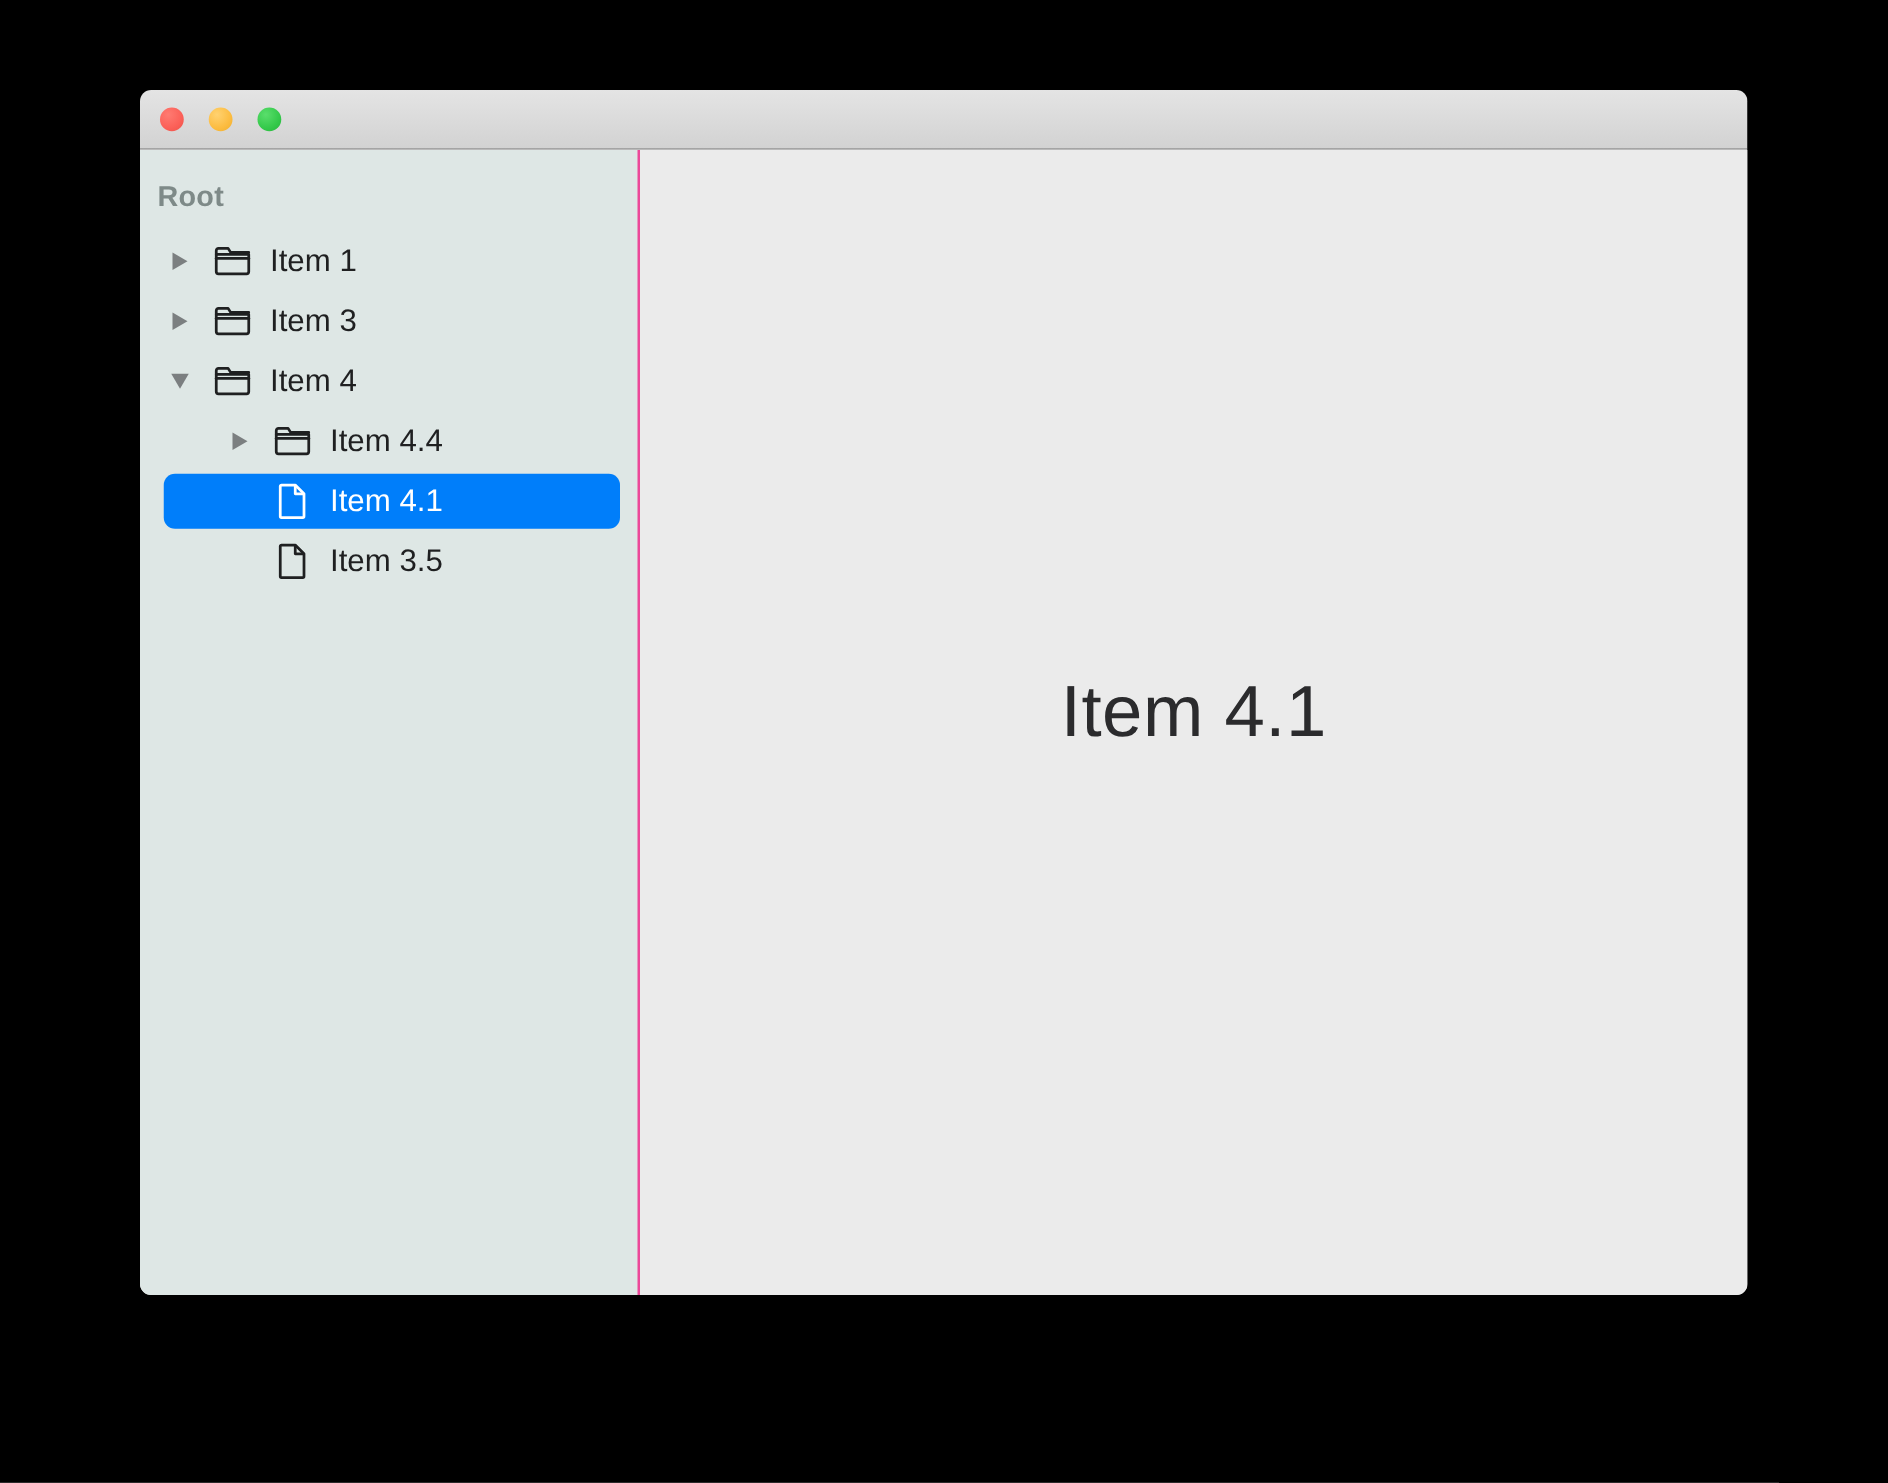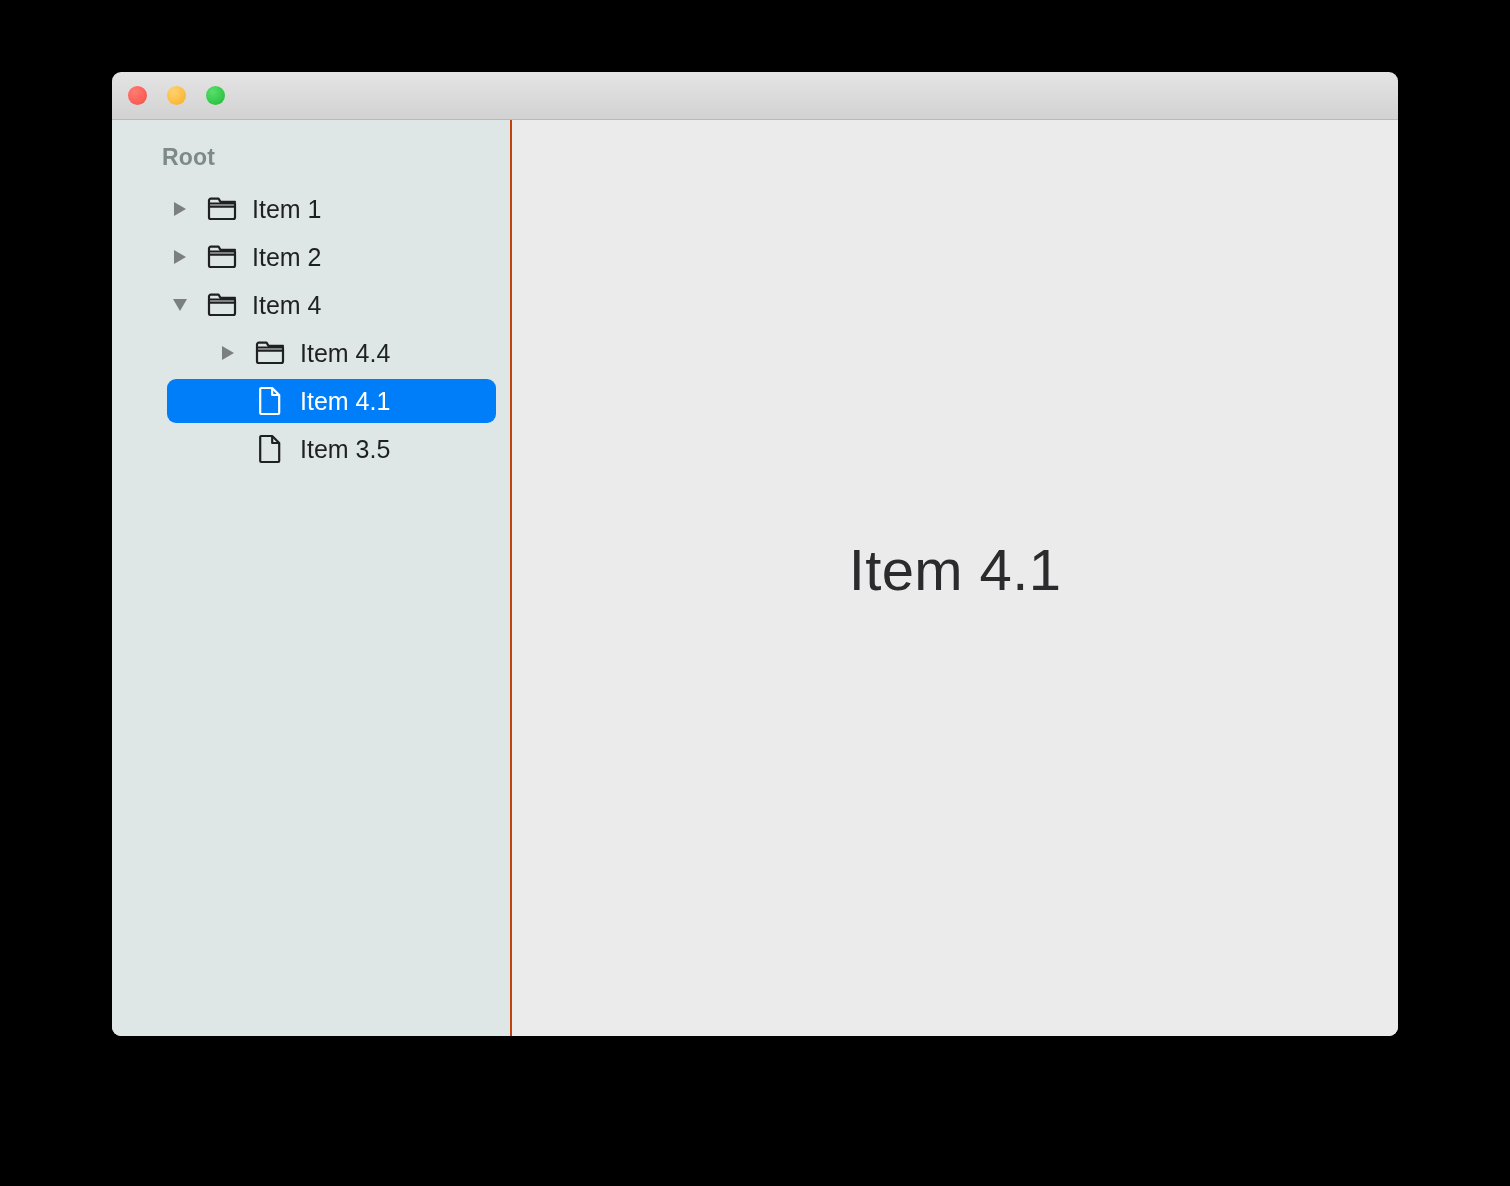--- a/index.html
+++ b/index.html
@@ -64,26 +64,25 @@
   #body {
     display: flex;
     height: 916px;
     background: #ebebeb;
   }
 
   
   #sidebar {
     width: 400px;
     background: #dee7e5;
-    border-right: 2px solid #c2410c;
+    border-right: 2px solid #ec4899;
     box-sizing: border-box;
     padding-top: 14px;
     flex: 0 0 400px;
     overflow: hidden;
-    padding-left: 36px;
   }
 
   #root-label {
     font-size: 23px;
     font-weight: bold;
     color: #7e8a88;
     padding: 10px 0 10px 14px;
     letter-spacing: 0.2px;
   }
 
@@ -202,21 +201,21 @@
               <span class="twisty">
                 <span class="tri-right"></span>
               </span>
               <span class="node-icon">
                 <svg width="30" height="26" viewBox="0 0 30 26" fill="none">
                   <path d="M2 7.5 V21.2 a1.8 1.8 0 0 0 1.8 1.8 H26.2 a1.8 1.8 0 0 0 1.8 -1.8 V7.5 Z" stroke="#1f2021" stroke-width="2.2" stroke-linejoin="round" fill="none"></path>
                   <path d="M2 7.5 V4.5 a1.8 1.8 0 0 1 1.8 -1.8 H11.5 l2 3.2 H28 a1.8 1.8 0 0 1 0 0" stroke="#1f2021" stroke-width="2.2" stroke-linejoin="round" stroke-linecap="round" fill="none"></path>
                   <path d="M2 10.6 H28" stroke="#1f2021" stroke-width="2.2" stroke-linecap="round"></path>
                 </svg>
               </span>
-              <span class="node-label">Item 2</span>
+              <span class="node-label">Item 3</span>
             </div>
             <div class="tree-row depth-1">
               <span class="twisty">
                 <span class="tri-down"></span>
               </span>
               <span class="node-icon">
                 <svg width="30" height="26" viewBox="0 0 30 26" fill="none">
                   <path d="M2 7.5 V21.2 a1.8 1.8 0 0 0 1.8 1.8 H26.2 a1.8 1.8 0 0 0 1.8 -1.8 V7.5 Z" stroke="#1f2021" stroke-width="2.2" stroke-linejoin="round" fill="none"></path>
                   <path d="M2 7.5 V4.5 a1.8 1.8 0 0 1 1.8 -1.8 H11.5 l2 3.2 H28 a1.8 1.8 0 0 1 0 0" stroke="#1f2021" stroke-width="2.2" stroke-linejoin="round" stroke-linecap="round" fill="none"></path>
                   <path d="M2 10.6 H28" stroke="#1f2021" stroke-width="2.2" stroke-linecap="round"></path>

